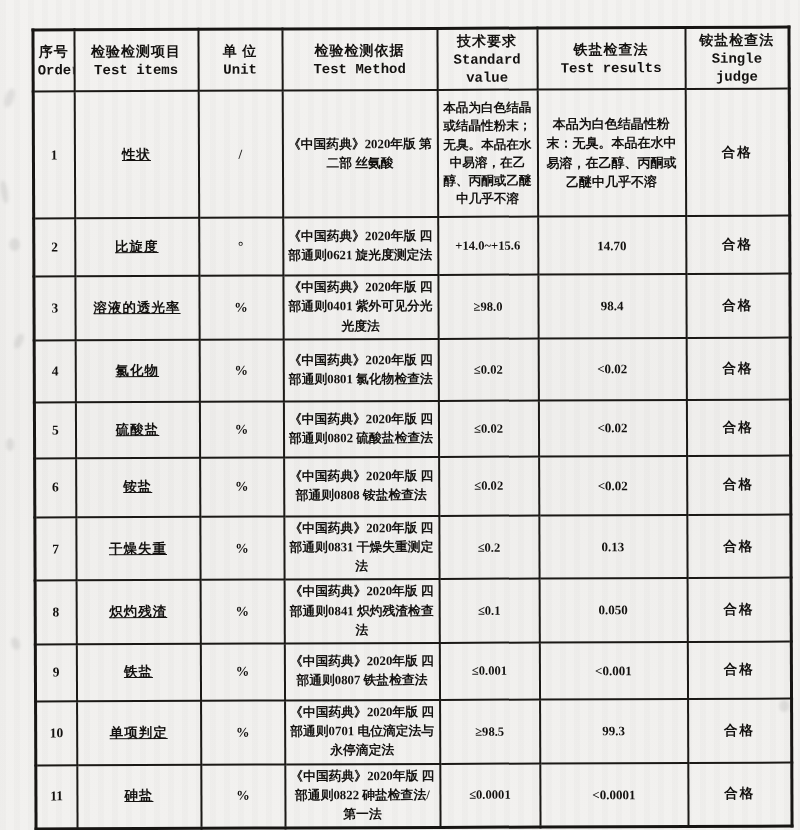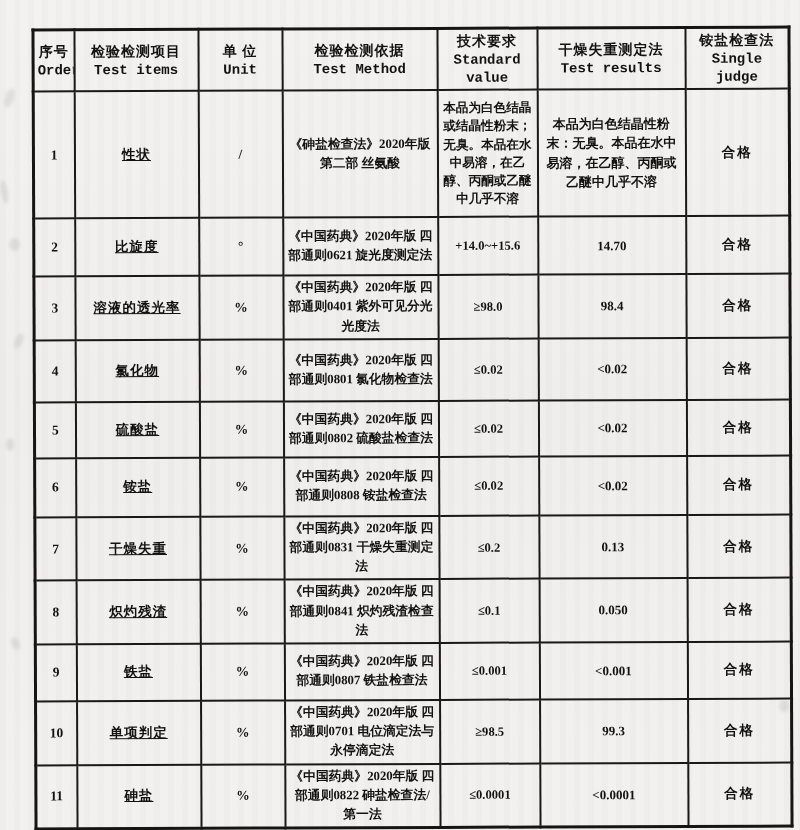--- a/index.html
+++ b/index.html
@@ -114,35 +114,35 @@
         </th>
         <th>
           <span class="zh">检验检测依据</span>
           <span class="en">Test Method</span>
         </th>
         <th>
           <span class="zh">技术要求</span>
           <span class="en">Standard value</span>
         </th>
         <th>
-          <span class="zh">干燥失重测定法</span>
+          <span class="zh">铁盐检查法</span>
           <span class="en">Test results</span>
         </th>
         <th>
           <span class="zh">铵盐检查法</span>
           <span class="en">Single judge</span>
         </th>
       </tr>
     </thead>
     <tbody id="report-body">
         <tr style="height: 127px;">
           <td class="c-order">1</td>
           <td class="c-item">性状</td>
           <td class="c-unit">/</td>
-          <td class="c-method">《砷盐检查法》2020年版 第二部 丝氨酸</td>
+          <td class="c-method">《中国药典》2020年版 第二部 丝氨酸</td>
           <td class="c-standard">本品为白色结晶或结晶性粉末；无臭。本品在水中易溶，在乙醇、丙酮或乙醚中几乎不溶</td>
           <td class="c-result">本品为白色结晶性粉末：无臭。本品在水中易溶，在乙醇、丙酮或乙醚中几乎不溶</td>
           <td class="c-judge">合格</td>
         </tr>
         <tr style="height: 58px;">
           <td class="c-order">2</td>
           <td class="c-item">比旋度</td>
           <td class="c-unit">°</td>
           <td class="c-method">《中国药典》2020年版 四部通则0621 旋光度测定法</td>
           <td class="c-standard">+14.0~+15.6</td>

